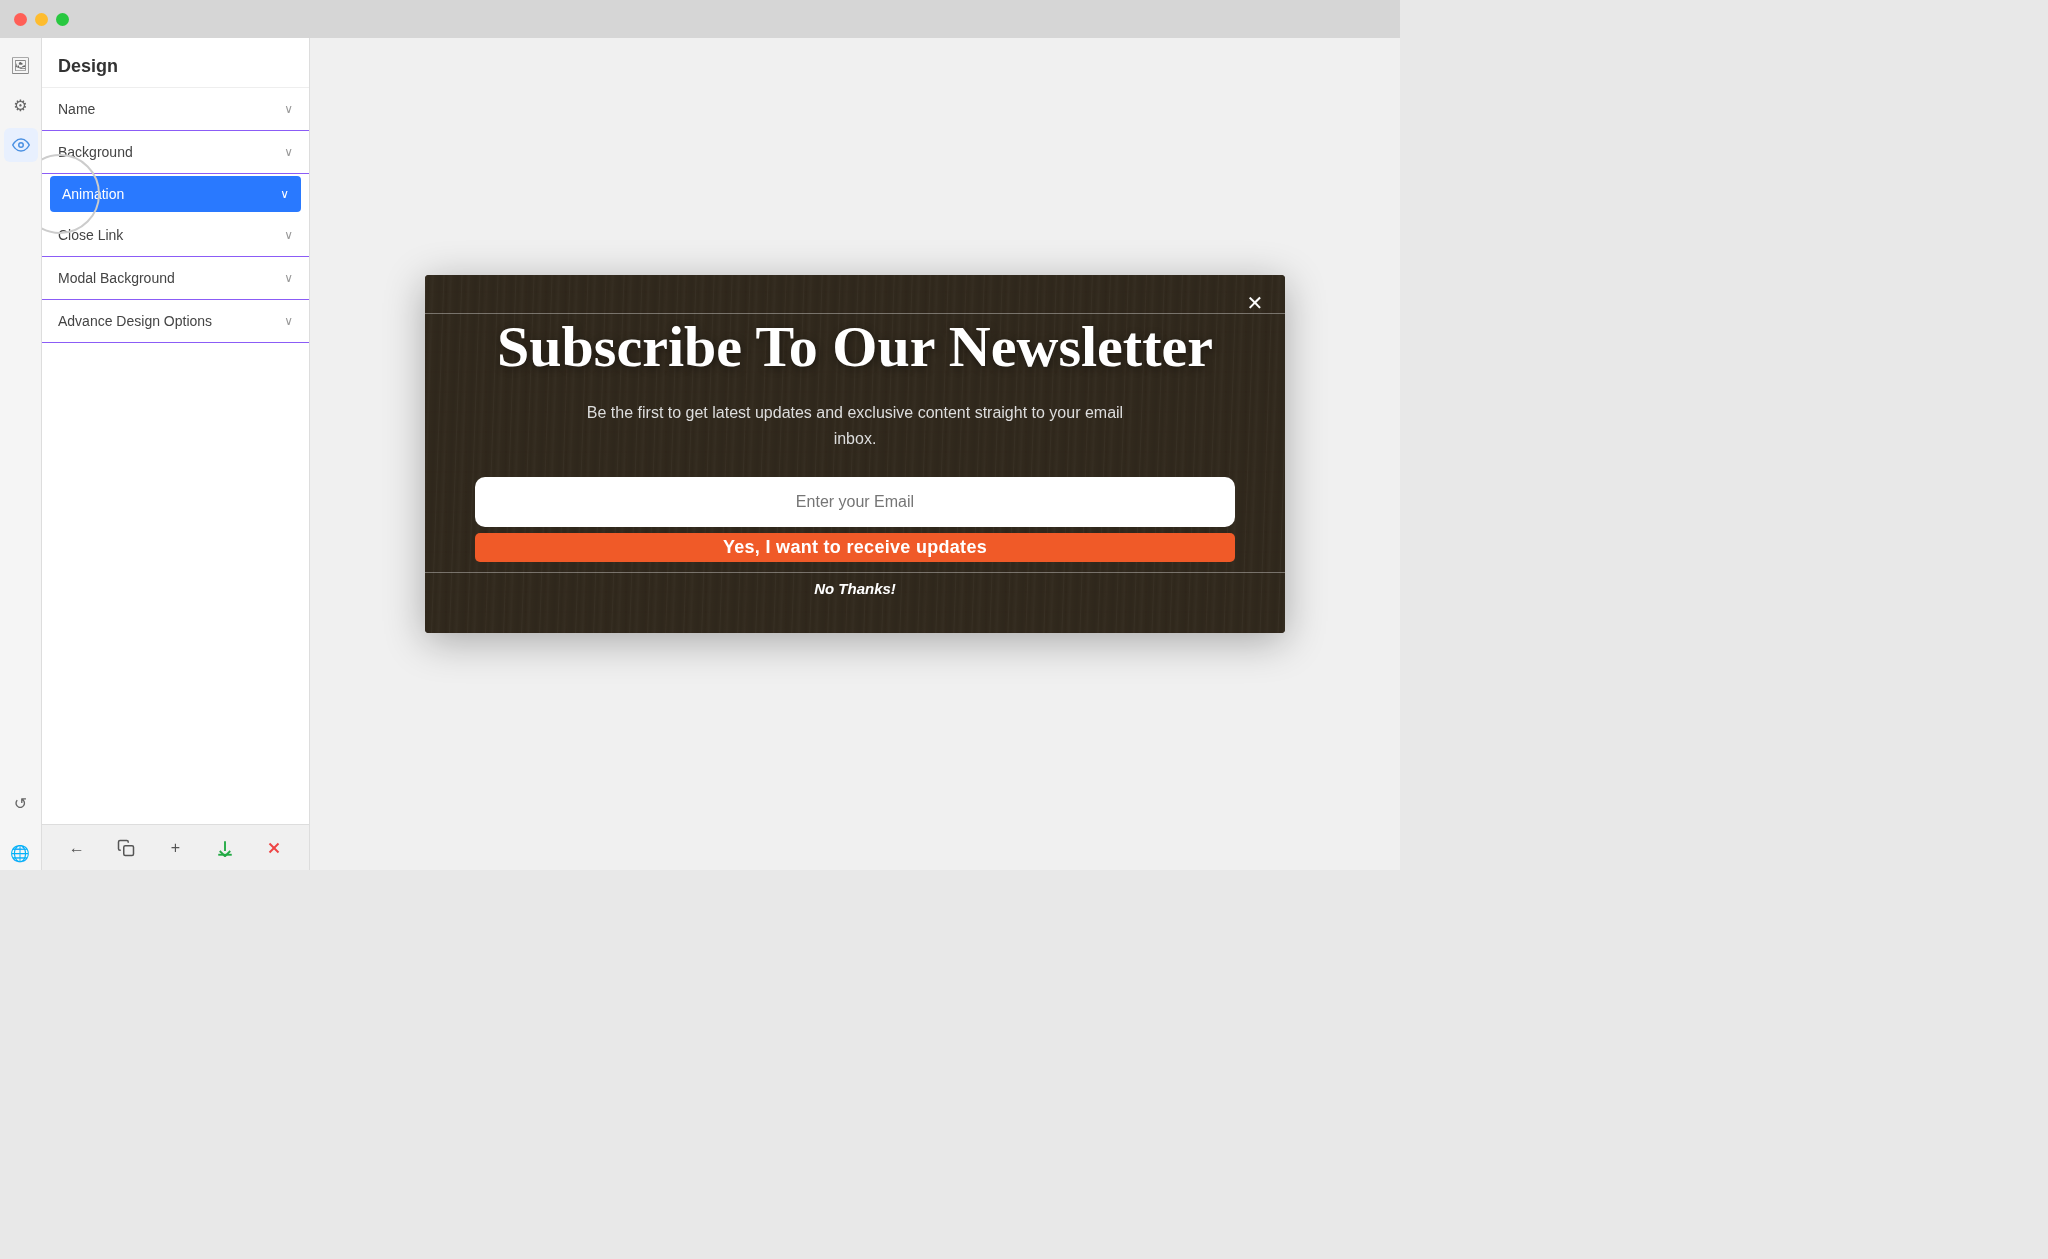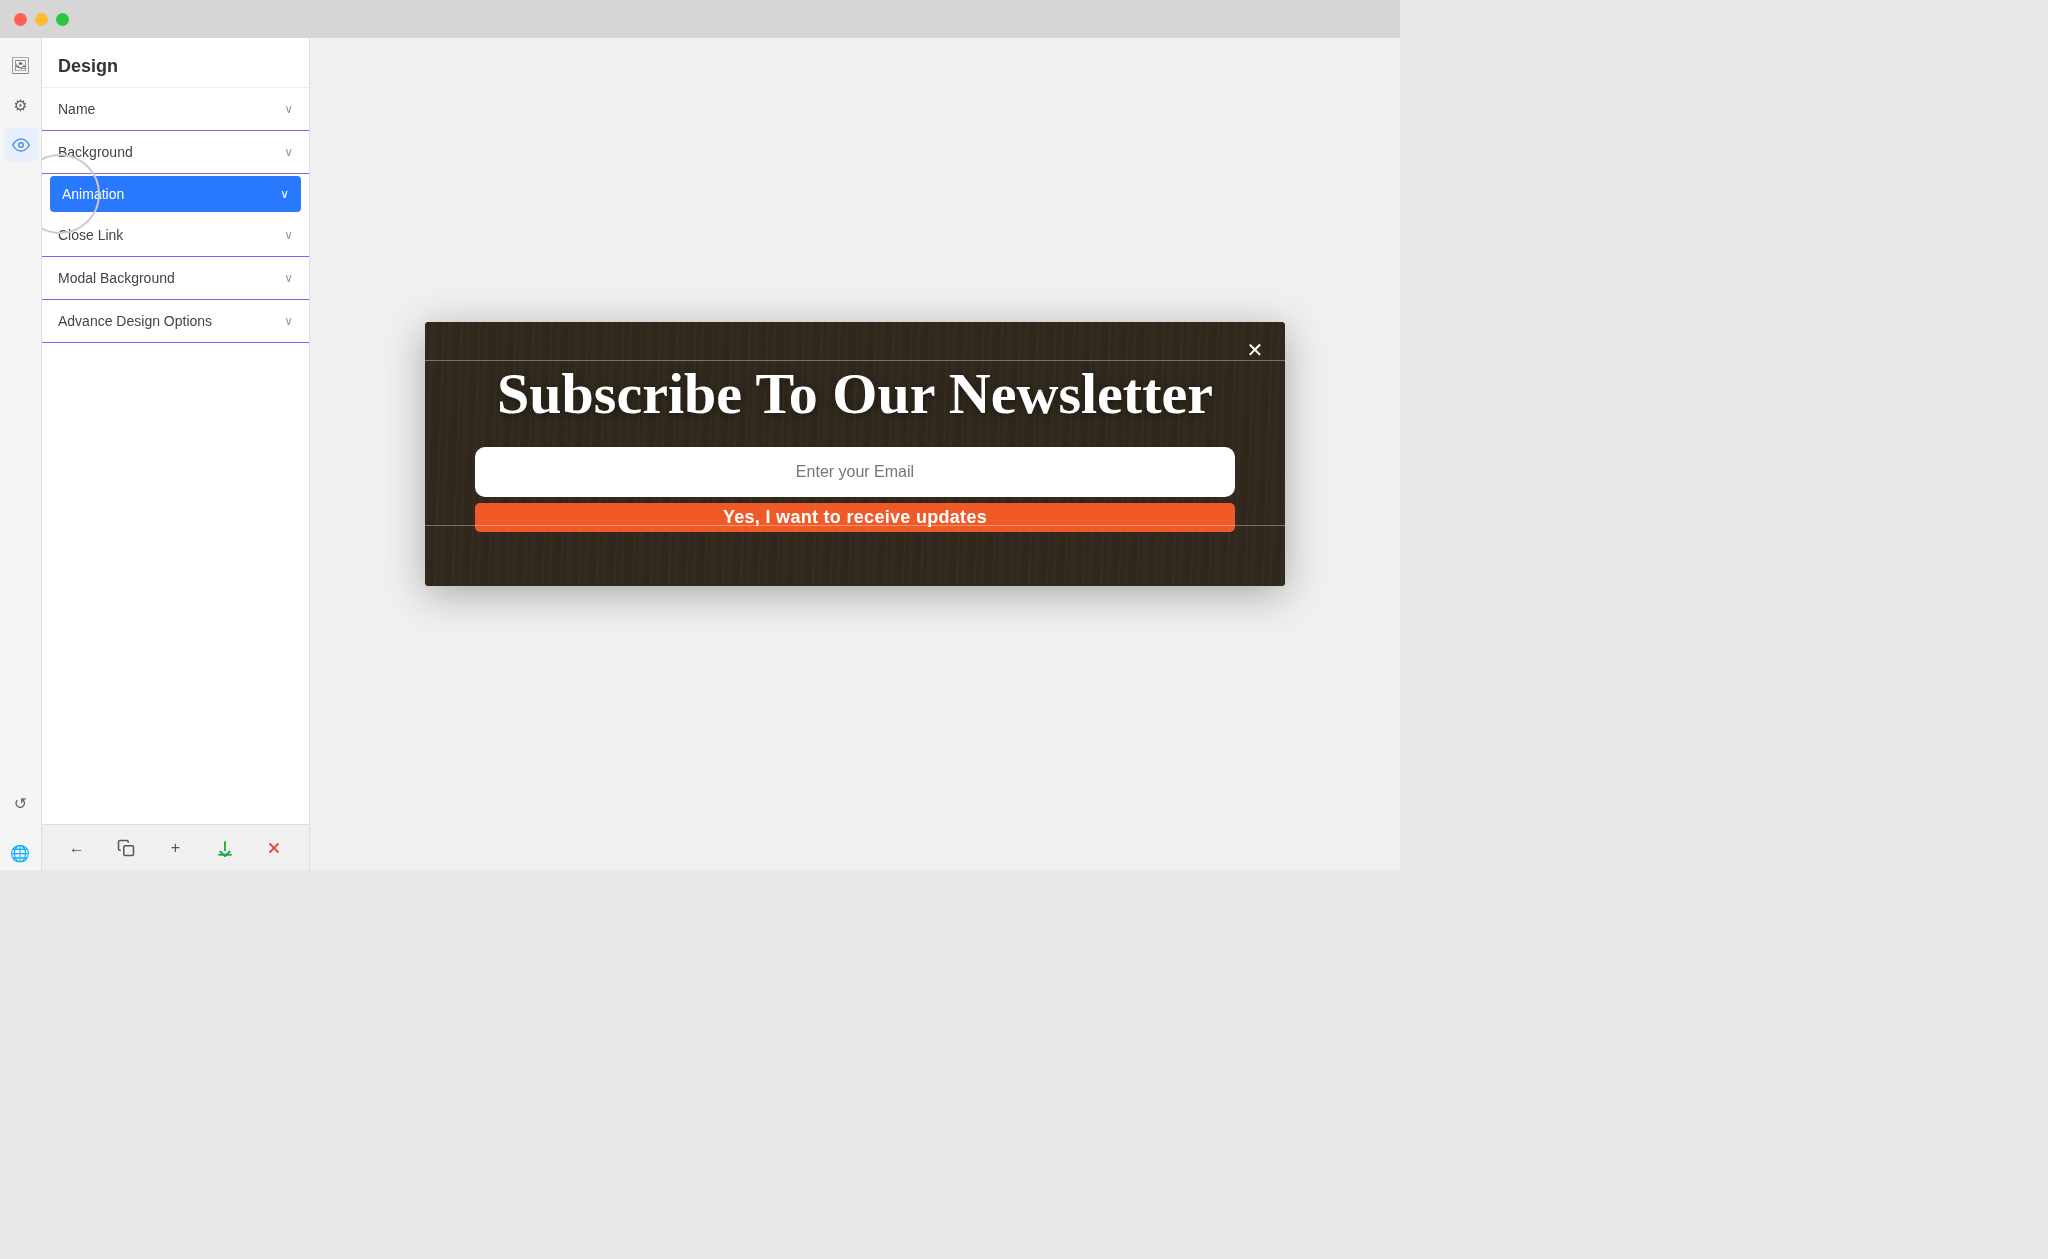--- a/index.html
+++ b/index.html
@@ -388,19 +388,21 @@
 
       <div class="modal-bg"></div>
 
       <div class="modal-top-line"></div>
       <div class="modal-bottom-line"></div>
 
       <div class="modal-close">✕</div>
 
       <div class="modal-content">
         <div class="modal-title">Subscribe To Our Newsletter</div>
+        <div class="modal-desc">Be the first to get latest updates and exclusive content straight to your email inbox.</div>
         <input class="email-input" type="email" placeholder="Enter your Email" style="">
         <button class="submit-btn">Yes, I want to receive updates</button>
+        <div class="no-thanks">No Thanks!</div>
       </div>
     </div>
 
   </div>
 </div>
 
 </body></html>

